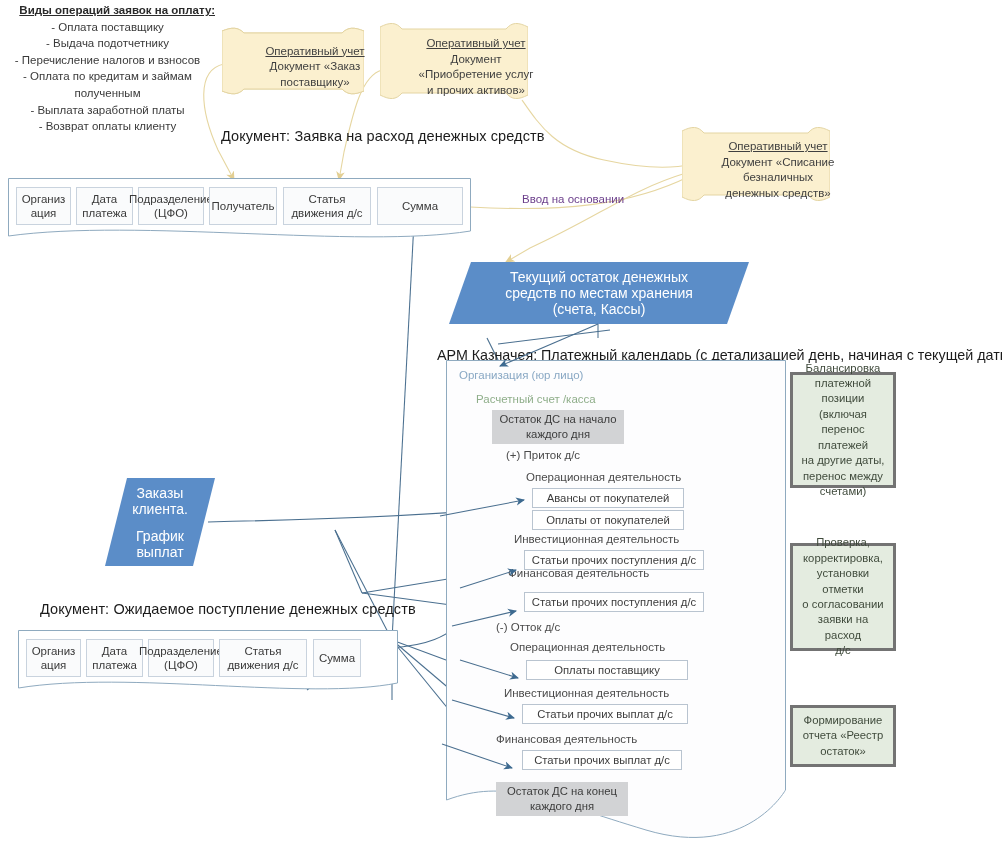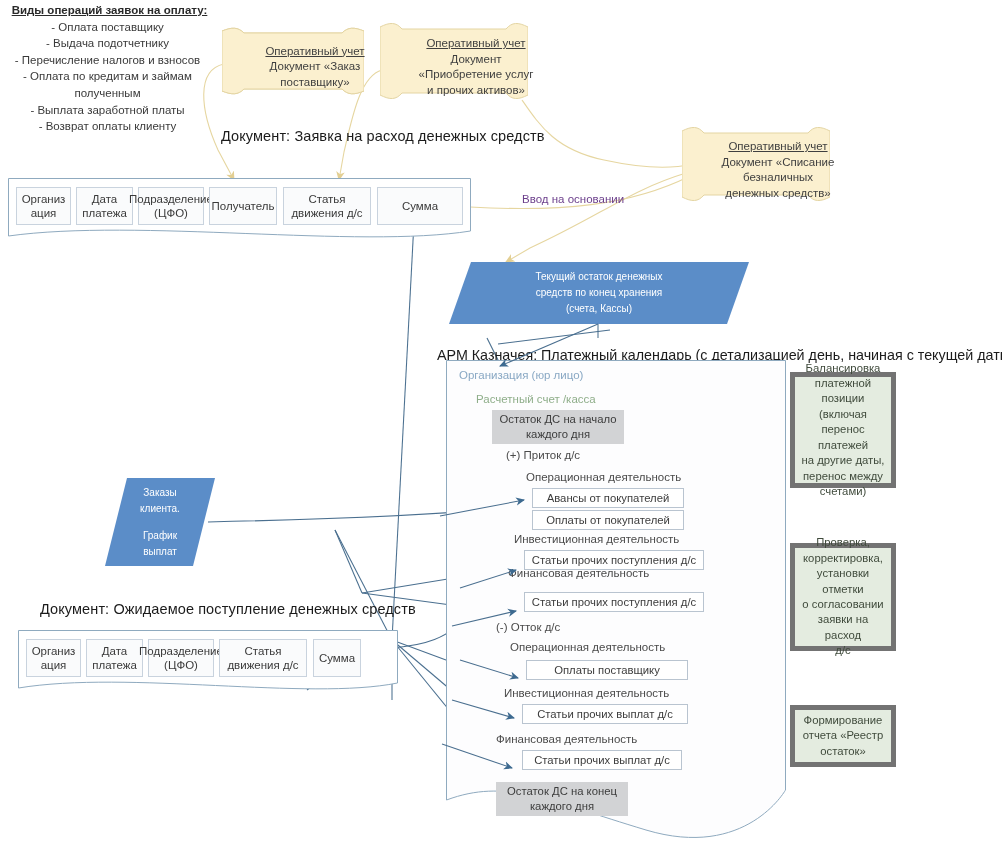--- a/index.html
+++ b/index.html
@@ -20,21 +20,21 @@
   
   .abs{position:absolute;box-sizing:border-box;}
 
   
   .intro{
     left:0px;top:2px;width:215px;
     font-size:11.5px;line-height:16.6px;color:#3a3a3a;text-align:center;
   }
   .intro .hdr{
     font-weight:bold;text-decoration:underline;color:#2a2a2a;
-    font-size:11.5px;text-align:center;padding-left:4px;
+    font-size:11.5px;text-align:right;padding-left:4px;
   }
   .intro .li{white-space:normal;}
 
   
   .banner{
     color:#3f3f3f;font-size:11.5px;line-height:15.5px;text-align:center;
     display:flex;flex-direction:column;justify-content:center;align-items:center;
     padding:6px 22px 6px 22px;
   }
   .banner .t1{text-decoration:underline;}
@@ -60,21 +60,21 @@
   .doctitle{
     position:absolute;font-size:14.5px;color:#1b1b1b;letter-spacing:0.1px;white-space:nowrap;
   }
 
   
   .para{position:absolute;}
   .para > svg{position:absolute;left:0;top:0;}
   .para .ptext{
     position:absolute;left:0;top:0;width:100%;height:100%;
     display:flex;flex-direction:column;align-items:center;justify-content:center;
-    color:#ffffff;font-size:10px;line-height:16px;text-align:left;
+    color:#ffffff;font-size:14px;line-height:16px;text-align:left;
   }
 
   
   .panel-label{
     position:absolute;font-size:14.3px;color:#1b1b1b;white-space:nowrap;
   }
   .plabel{position:absolute;font-size:11.5px;line-height:14px;white-space:nowrap;}
   .plabel.org{color:#89a8c4;}
   .plabel.acct{color:#8fae8a;}
   .plabel.grey{color:#4a4a4a;}
@@ -86,21 +86,21 @@
   }
   .wbox{
     position:absolute;box-sizing:border-box;background:#ffffff;border:1px solid #b9c4d0;
     display:flex;align-items:center;justify-content:center;text-align:center;
     font-size:11.3px;line-height:14px;color:#3c3c3c;
   }
 
   
   .greennote{
     position:absolute;box-sizing:border-box;
-    background:#e4ece0;border:5px solid #737373;
+    background:#e4ece0;border:3px solid #737373;
     display:flex;align-items:center;justify-content:center;text-align:center;
     font-size:11.3px;line-height:15.4px;color:#3f4a3b;padding:4px 6px;
   }
 
   
   .purple{
     position:absolute;color:#6c3f8c;font-size:11.5px;white-space:nowrap;
   }
 </style>
 </head>
@@ -232,21 +232,21 @@
     </div>
 
     <div class="purple" style="left:522px;top:193px;">Ввод на основании</div>
 
     <div class="para" style="left:449px;top:262px;width:300px;height:62px;">
       <svg width="300" height="62" viewBox="0 0 300 62" preserveAspectRatio="none">
         <polygon points="22,0 300,0 278,62 0,62" fill="#5b8dc8"></polygon>
       </svg>
       <div class="ptext">
         <div>Текущий остаток денежных</div>
-        <div>средств по конец хранения</div>
+        <div>средств по местам хранения</div>
         <div>(счета, Кассы)</div>
       </div>
     </div>
 
     <div class="para" style="left:105px;top:478px;width:110px;height:88px;">
       <svg width="110" height="88" viewBox="0 0 110 88" preserveAspectRatio="none">
         <polygon points="22,0 110,0 88,88 0,88" fill="#5b8dc8"></polygon>
       </svg>
       <div class="ptext">
         <div>Заказы</div>

